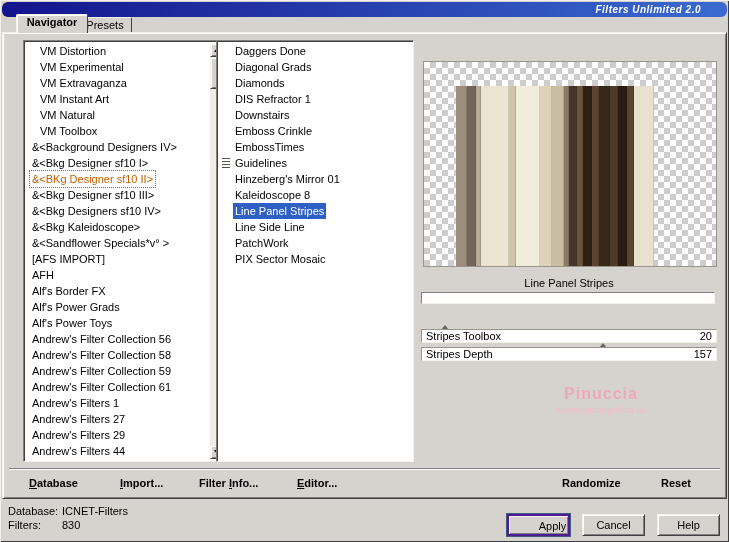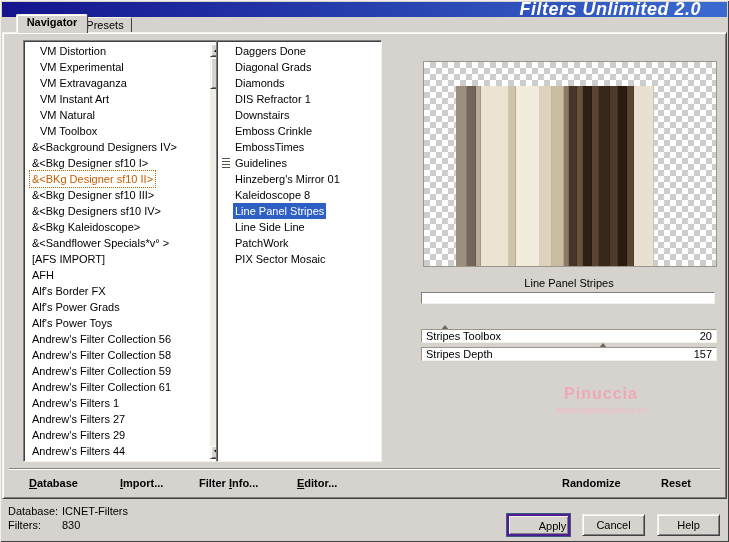--- a/index.html
+++ b/index.html
@@ -9,23 +9,24 @@
     background:#d6d3ce;
     font-family:"Liberation Sans", sans-serif;
     font-size:11px;color:#000;
     box-shadow:inset 1px 1px 0 #f4f1ea, inset -1px -1px 0 #404040;
     overflow:hidden;
   }
   
   .titlebar{
     position:absolute;left:2px;top:2px;width:725px;height:15px;
     background:linear-gradient(90deg,var(--tb-left),var(--tb-right));
-    color:#fff;font-weight:bold;font-style:italic;font-size:18px;
+    color:#fff;font-weight:bold;font-style:italic;font-size:10px;
     text-align:right;line-height:15px;padding-right:26px;
     letter-spacing:.5px;
+    border-radius:6px;
   }
   
   .tab{
     position:absolute;top:17px;height:16px;
     background:#d6d3ce;text-align:center;line-height:15px;
     border:1px solid;border-color:#f4f1ea #404040 #d6d3ce #f4f1ea;
     border-bottom:none;border-radius:2px 2px 0 0;z-index:1;
   }
   .tab.active{top:14px;height:19px;font-weight:bold;z-index:3;
     box-shadow:inset 1px 1px 0 #fff;}
@@ -39,21 +40,21 @@
     box-shadow:inset 1px 1px 0 #fff, inset -1px -1px 0 #808080;
     z-index:2;
   }
   
   .listbox{
     position:absolute;background:#fff;overflow:hidden;
     border:1px solid;border-color:#808080 #f4f1ea #f4f1ea #808080;
     box-shadow:inset 1px 1px 0 #404040;
   }
   .cat-box{left:20px;top:7px;width:204px;height:422px;}
-  .filter-box{left:213px;top:7px;width:166px;height:422px;}
+  .filter-box{left:213px;top:7px;width:198px;height:422px;}
   .list-inner{position:absolute;left:2px;top:2px;bottom:2px;overflow:hidden;}
   .cat-inner{width:186px;}
   .filter-inner{right:2px;}
   .lrow{height:16px;line-height:16px;white-space:nowrap;padding-left:4px;display:flex;align-items:center;}
   .lrow.ind{padding-left:12px;}
   .frow{padding-left:14px;}
   .frow.hasgrip{padding-left:3px;}
   .lbl{padding:0 2px;}
   .lbl.cat-sel{color:var(--cat-sel);outline:1px dotted var(--cat-sel);}
   .lbl.sel{background:var(--sel-bg);color:var(--sel-fg);}

